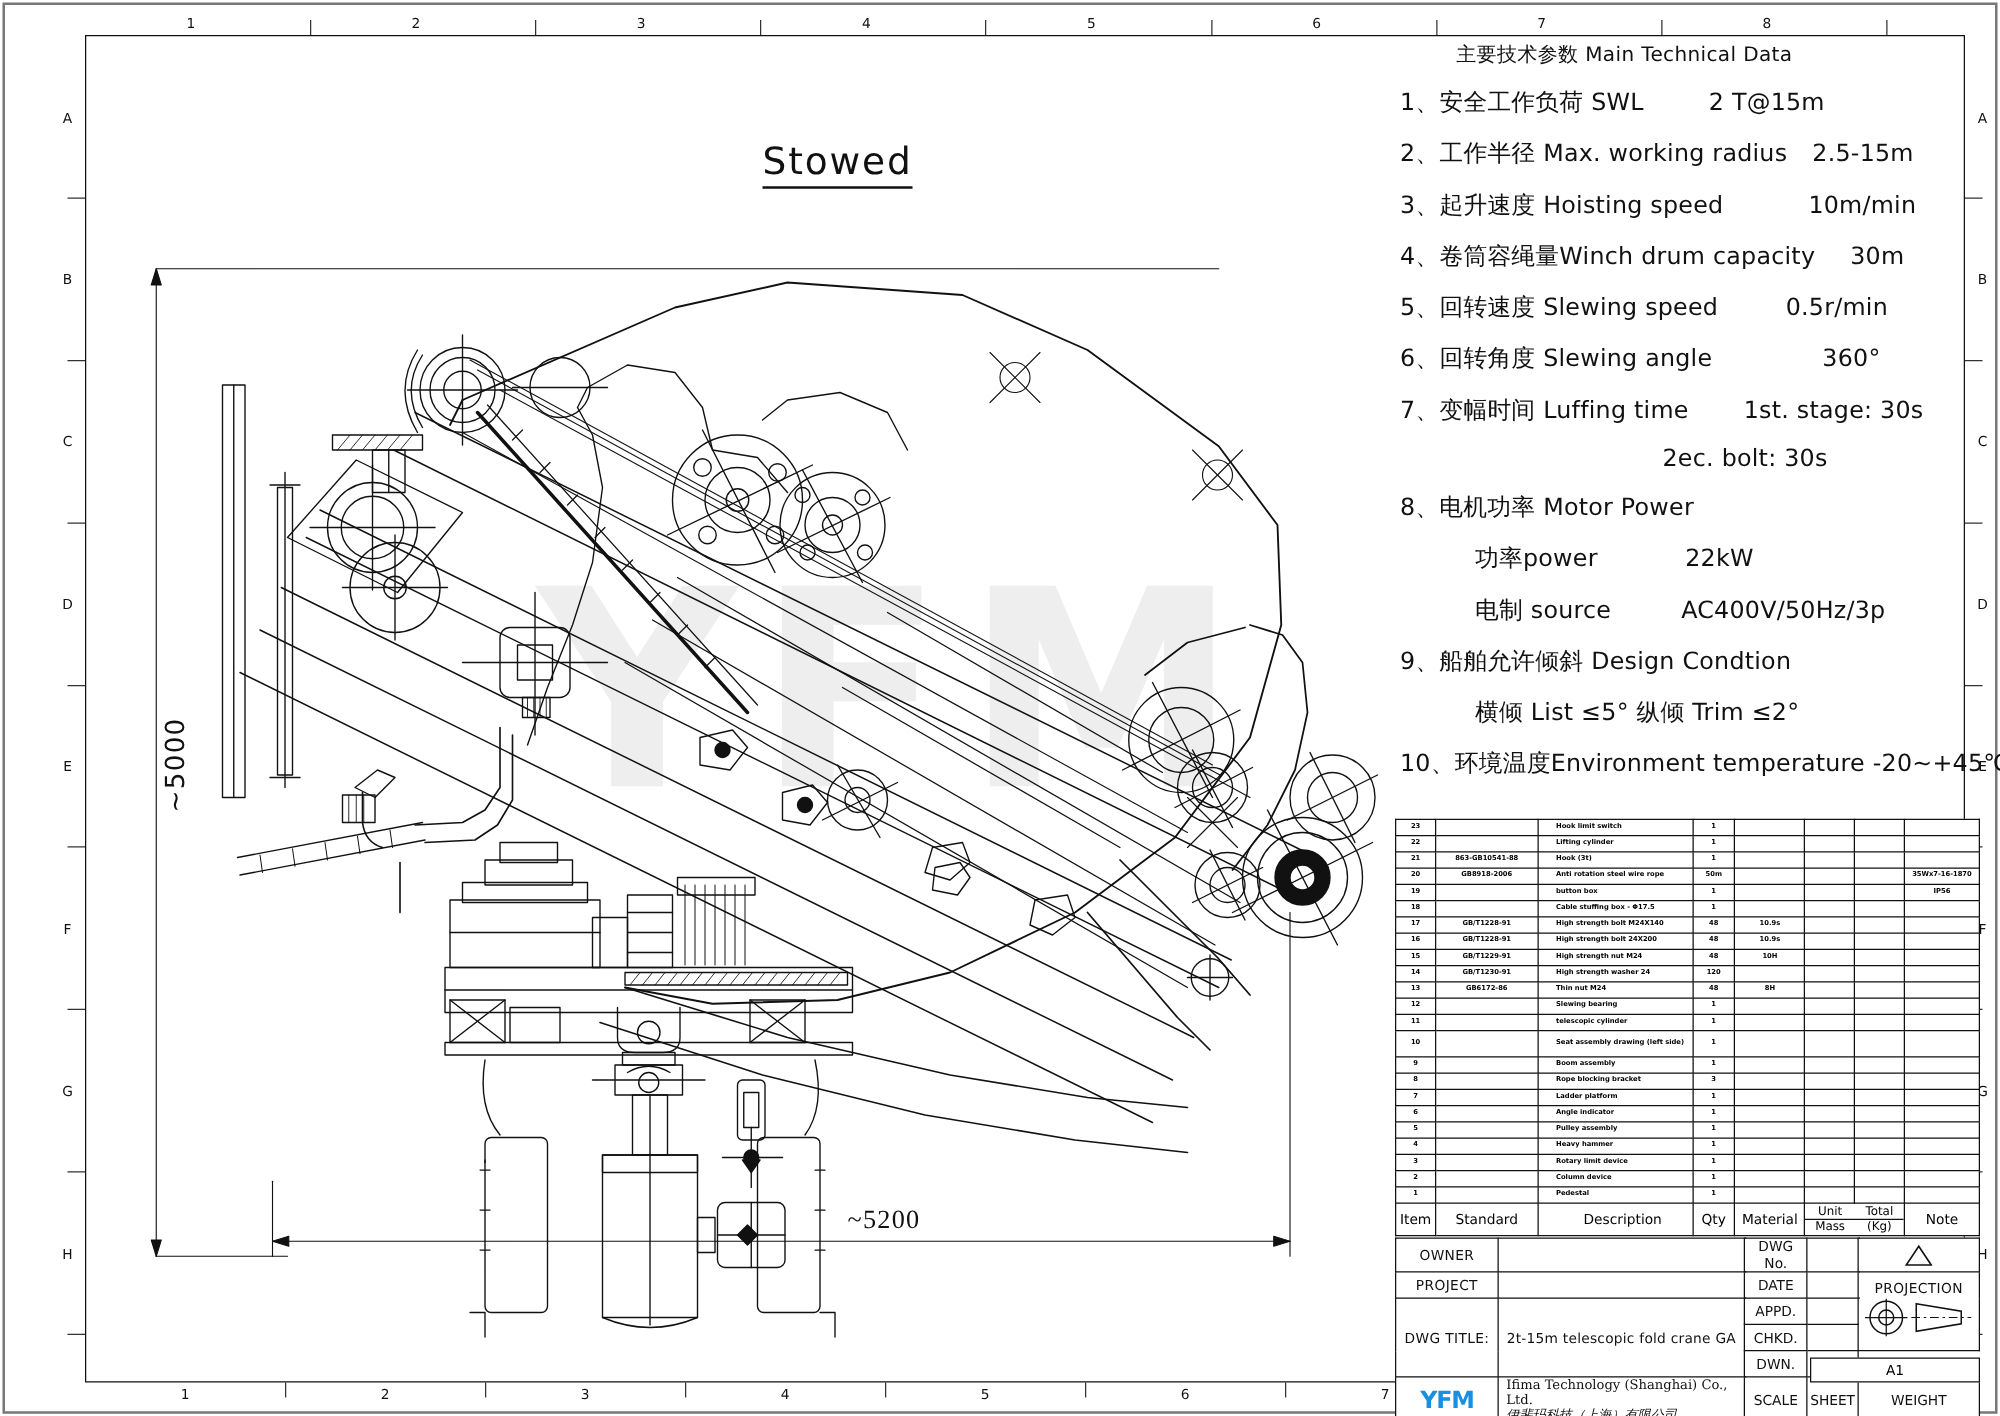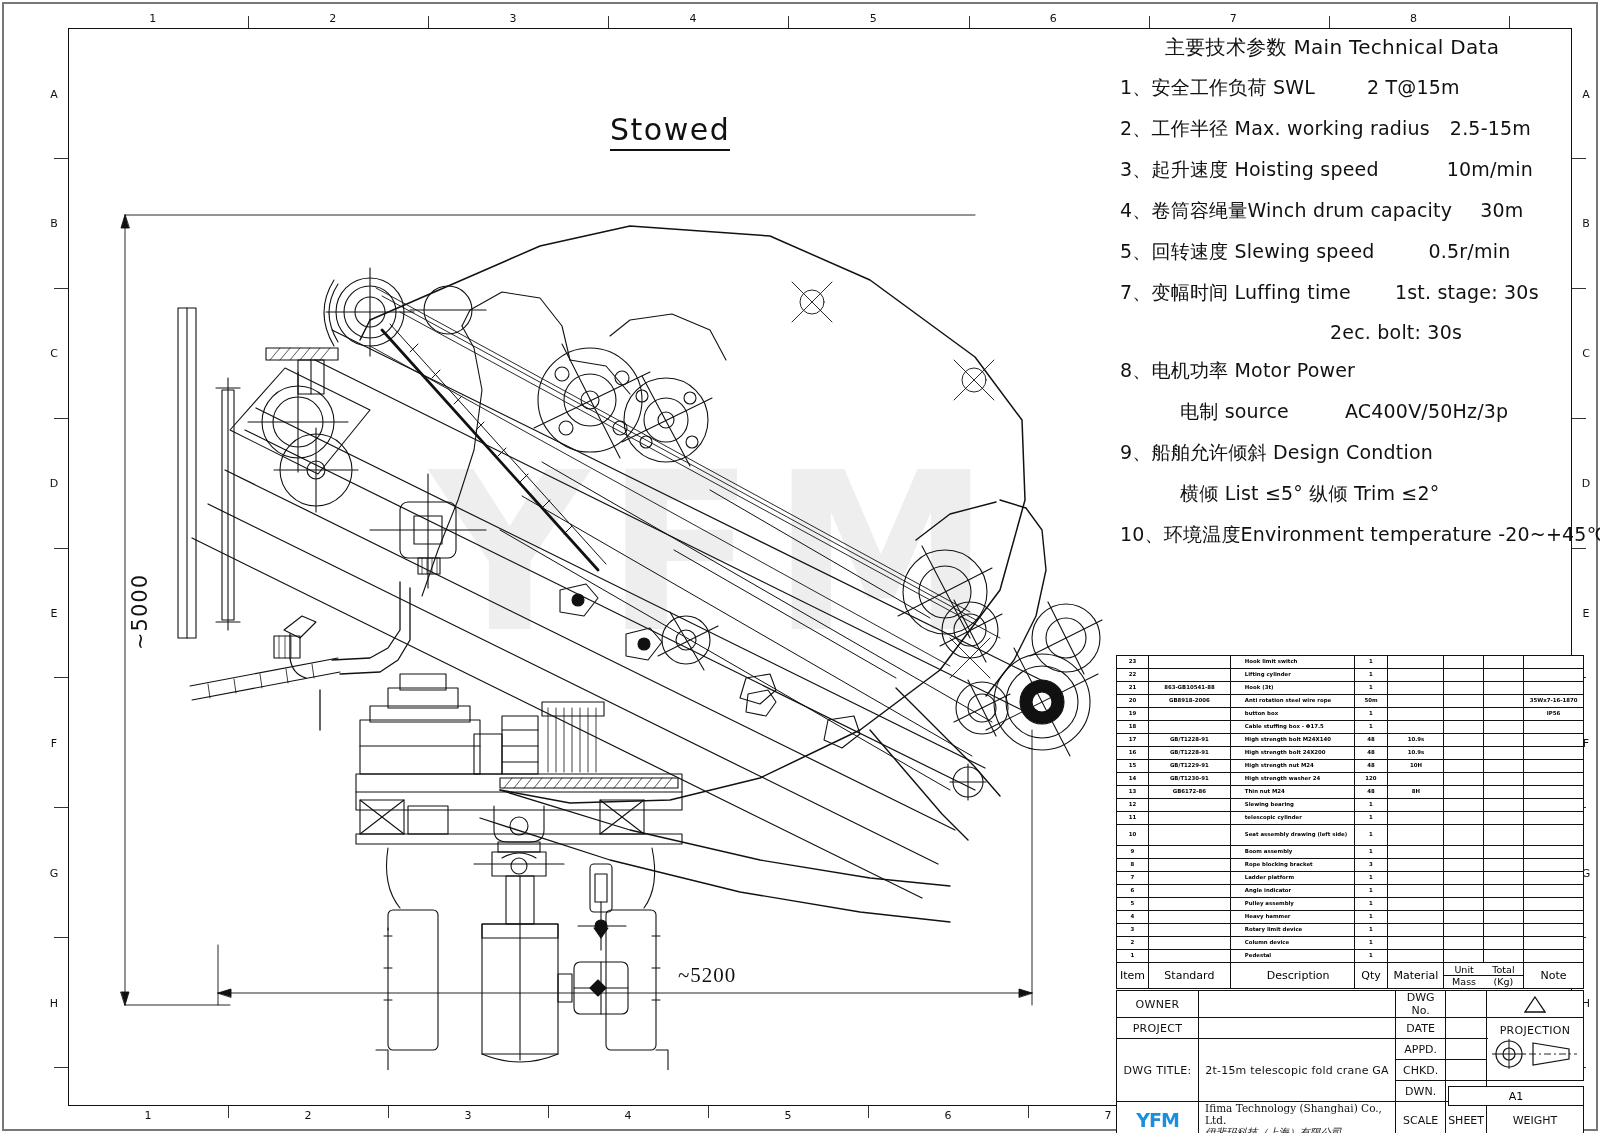--- a/index.html
+++ b/index.html
@@ -80,21 +80,21 @@
   }
 
   
   .tech-block {
     position: absolute;
     left: 1120px; top: 34px;
     width: 470px;
     z-index: 4;
   }
   .tech-title {
-    font-size: 20px;
+    font-size: 16px;
     color: #111;
     margin: 0 0 14px 45px;
     letter-spacing: 0.3px;
   }
   .tech-row {
     font-size: 19px;
     color: #111;
     margin: 0 0 15px 0;
     white-space: nowrap;
     letter-spacing: 0.2px;
@@ -701,23 +701,25 @@
   <div class="dim-text" style="left:678px; top:963px;font-family:Liberation Serif, serif;">~5200</div>
 
   <div class="tech-block">
     <div class="tech-title">主要技术参数 Main Technical Data</div>
     <div id="tech-items">
         <div class="tech-row"><span class="lbl">1、</span><span class="lbl">安全工作负荷 SWL</span><span class="val" style="margin-left: 52px;">2 T@15m</span></div>
         <div class="tech-row"><span class="lbl">2、</span><span class="lbl">工作半径 Max. working radius</span><span class="val" style="margin-left: 20px;">2.5-15m</span></div>
         <div class="tech-row"><span class="lbl">3、</span><span class="lbl">起升速度 Hoisting speed</span><span class="val" style="margin-left: 68px;">10m/min</span></div>
         <div class="tech-row"><span class="lbl">4、</span><span class="lbl">卷筒容绳量Winch drum capacity</span><span class="val" style="margin-left: 28px;">30m</span></div>
         <div class="tech-row"><span class="lbl">5、</span><span class="lbl">回转速度 Slewing speed</span><span class="val" style="margin-left: 54px;">0.5r/min</span></div>
+        <div class="tech-row"><span class="lbl">6、</span><span class="lbl">回转角度  Slewing angle</span><span class="val" style="margin-left: 88px;">360°</span></div>
         <div class="tech-row"><span class="lbl">7、</span><span class="lbl">变幅时间  Luffing time</span><span class="val" style="margin-left: 44px;">1st. stage: 30s</span></div>
         <div class="tech-row tech-indent-2">2ec. bolt: 30s</div>
         <div class="tech-row">8、电机功率  Motor Power</div>
+        <div class="tech-row tech-indent-3"><span>功率power</span><span style="margin-left: 70px;">22kW</span></div>
         <div class="tech-row tech-indent-3"><span>电制 source</span><span style="margin-left: 56px;">AC400V/50Hz/3p</span></div>
         <div class="tech-row">9、船舶允许倾斜 Design Condtion</div>
         <div class="tech-row tech-indent-3">横倾  List ≤5°     纵倾  Trim ≤2°</div>
         <div class="tech-row" style="font-size: 19px;">10、环境温度Environment temperature -20~+45℃</div>
       </div>
   </div>
 
   <table class="bom">
     <tbody id="bom-body">
         <tr>

